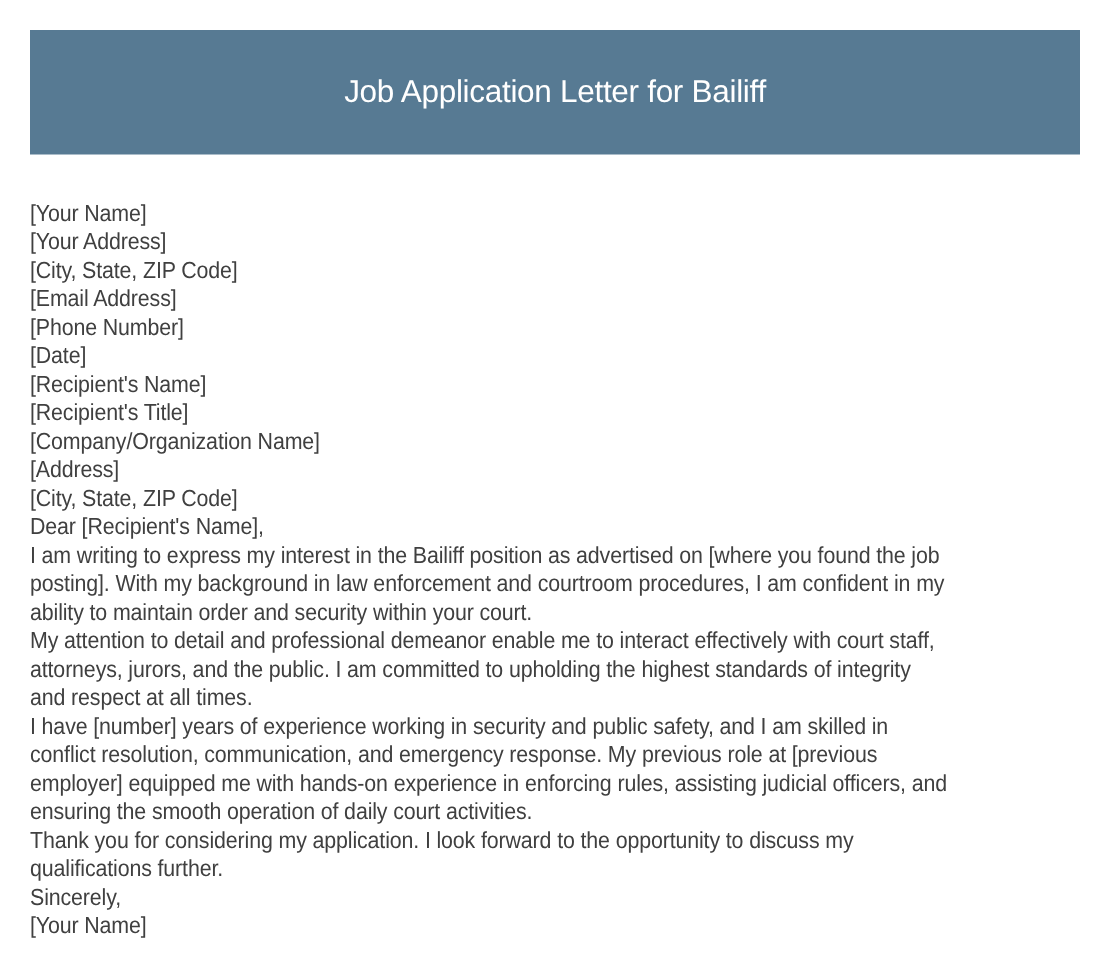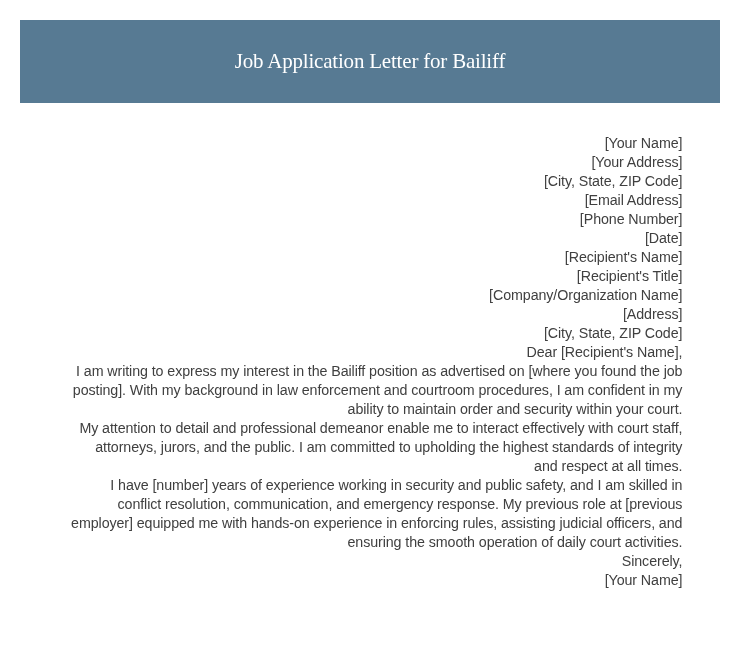--- a/index.html
+++ b/index.html
@@ -17,33 +17,31 @@
     .header {
       position: absolute;
       left: 20px;
       top: 20px;
       width: 700px;
       height: 83px;
       background: #577a93;
       display: flex;
       align-items: center;
       justify-content: center;
-      font-family: Liberation Serif, serif;
     }
     .header-title {
       color: #ffffff;
       font-size: 21px;
       letter-spacing: -0.2px;
     }
     .letter {
       position: absolute;
       left: 20px;
       top: 133px;
       width: 720px;
-      text-align: right;
     }
     .line {
       height: 19px;
       line-height: 19px;
       font-size: 15.5px;
       color: #404040;
       white-space: nowrap;
       transform-origin: left center;
       transform: scaleX(0.92);
       letter-spacing: -0.1px;
@@ -82,16 +80,20 @@
     <div class="line">and respect at all times.</div>
   </div>
 
   <div>
     <div class="line">I have [number] years of experience working in security and public safety, and I am skilled in</div>
     <div class="line">conflict resolution, communication, and emergency response. My previous role at [previous</div>
     <div class="line">employer] equipped me with hands-on experience in enforcing rules, assisting judicial officers, and</div>
     <div class="line">ensuring the smooth operation of daily court activities.</div>
   </div>
 
+  <div>
+    <div class="line">Thank you for considering my application. I look forward to the opportunity to discuss my</div>
+    <div class="line">qualifications further.</div>
+  </div>
 
   <div class="line">Sincerely,</div>
   <div class="line">[Your Name]</div>
 </div>
 
 </body></html>

